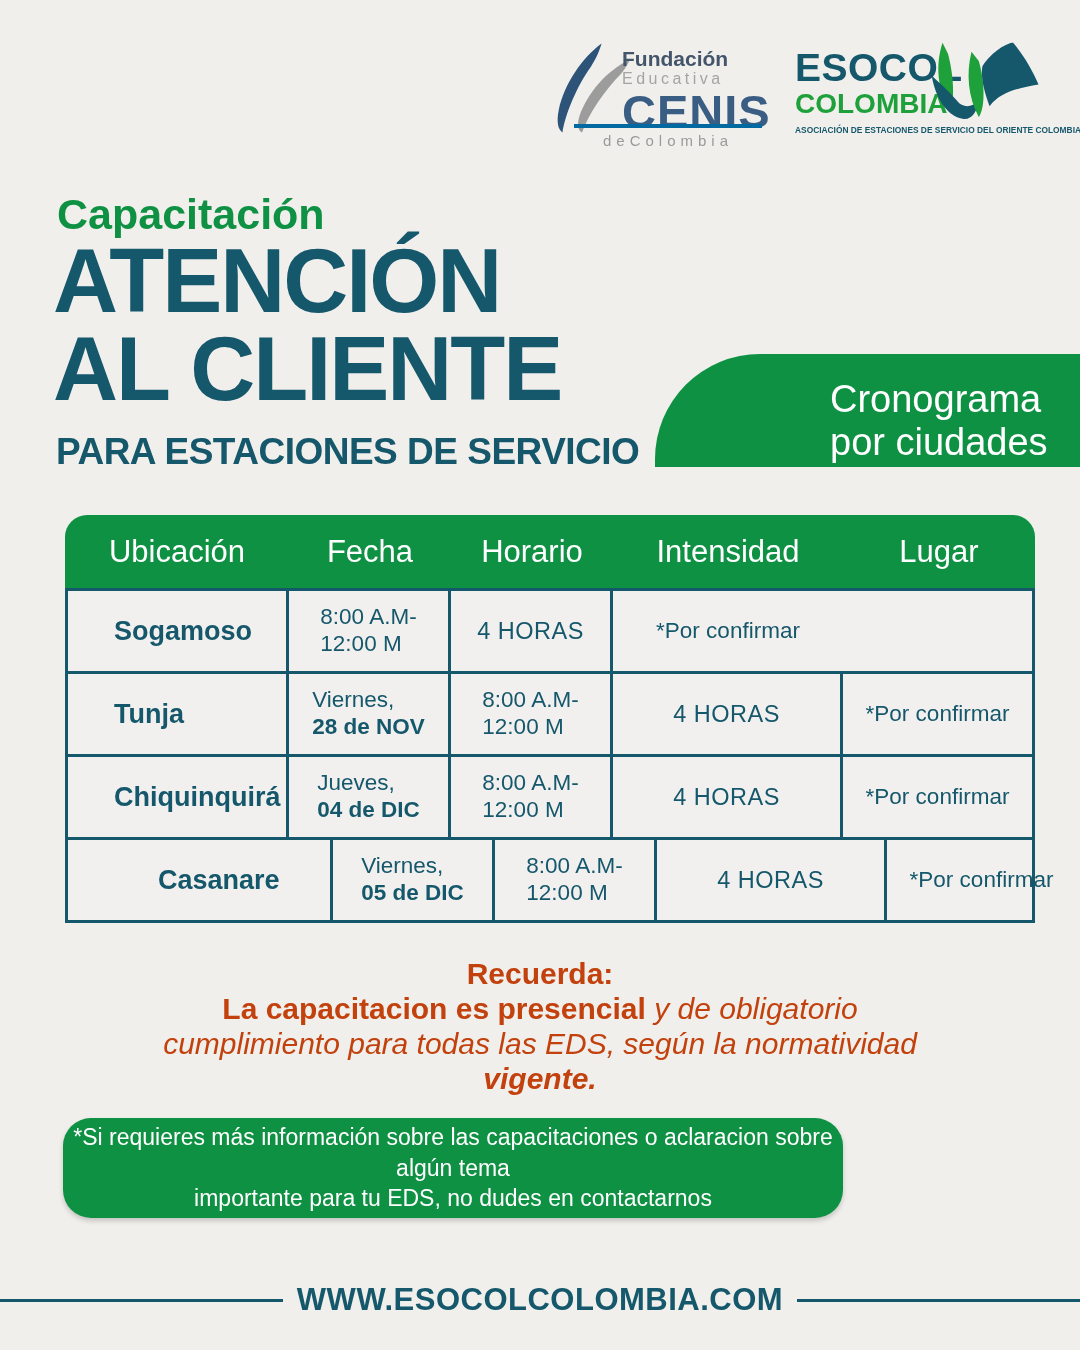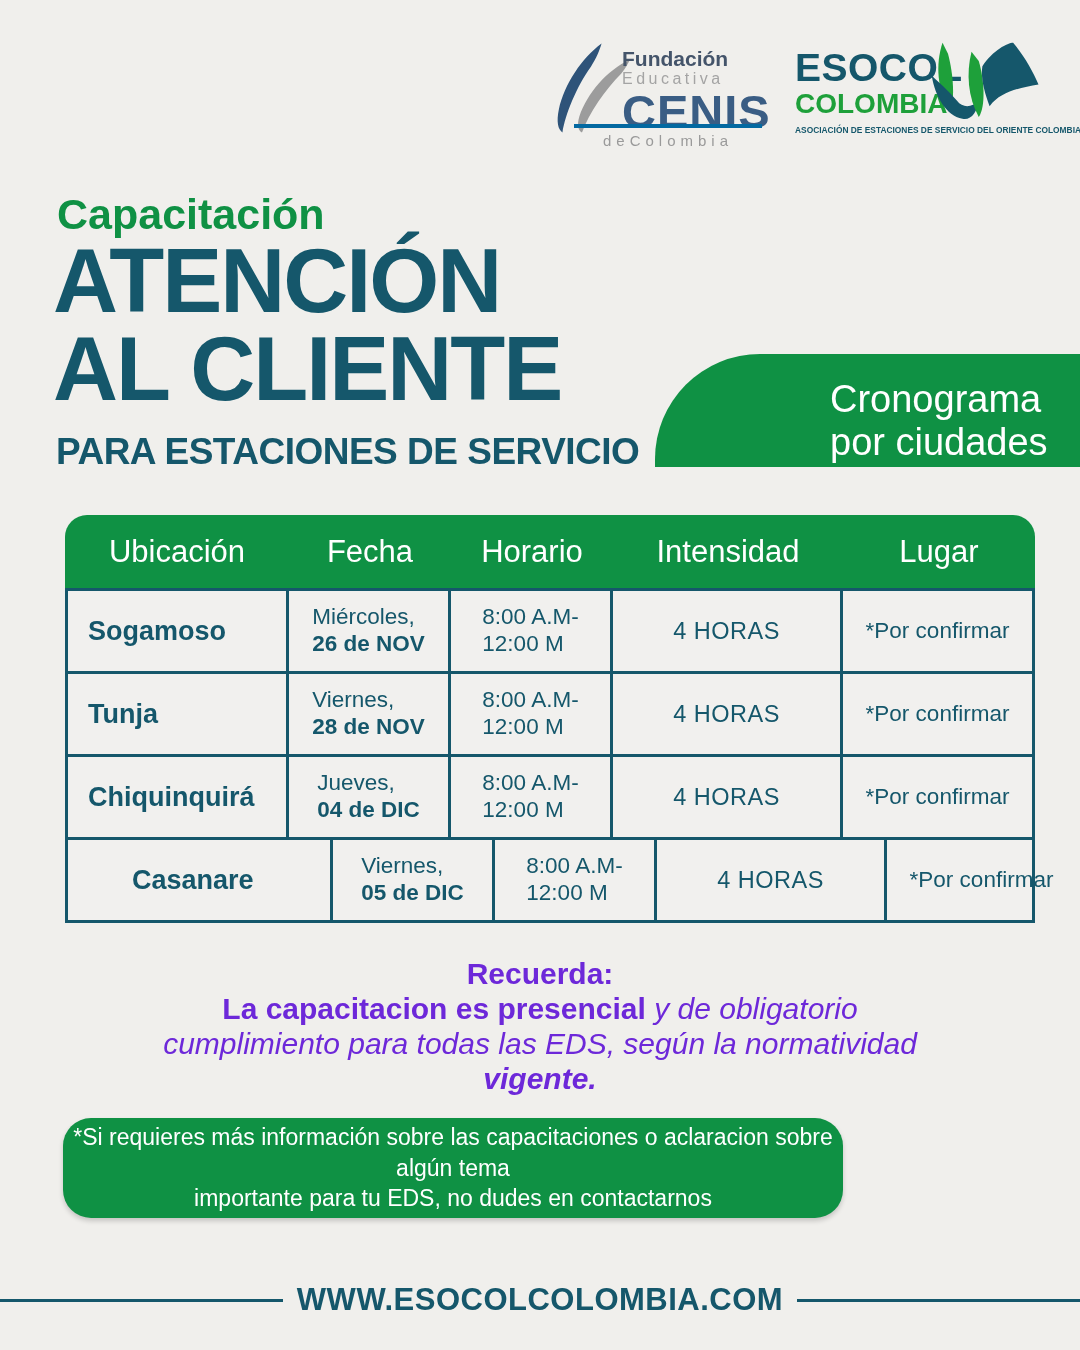--- a/index.html
+++ b/index.html
@@ -38,29 +38,29 @@
   .thead{display:grid;grid-template-columns:224px 162px 162px 230px 192px;height:73px;
     background:#0f9144;border-radius:22px 22px 0 0;color:#fff;font-size:31px;}
   .thead .hcell{display:flex;align-items:center;justify-content:center;}
   .tbody{border:3px solid #15576b;background:#f1f0ee;}
   .trow{display:grid;grid-template-columns:221px 162px 162px 230px 189px;height:80px;
     border-bottom:3px solid #15576b;}
   .trow:last-child{border-bottom:none;margin-left:44px;}
   .cell{display:flex;align-items:center;justify-content:center;text-align:center;
     border-right:3px solid #15576b;color:#15576b;}
   .cell:last-child{border-right:none;}
-  .cell.city{justify-content:flex-start;padding-left:20px;font-weight:bold;font-size:27px;text-align:left;}
+  .cell.city{justify-content:flex-start;padding-left:46px;font-weight:bold;font-size:27px;text-align:left;}
   .twolines{text-align:left;font-size:22.5px;line-height:1.18;}
   .twolines .bold2{font-weight:bold;}
   .twolines span{display:block;}
   .cell.intensity{font-size:23.5px;letter-spacing:.5px;}
   .cell.place{font-size:22.5px;}
   
   .reminder{position:absolute;left:100px;top:956px;width:880px;text-align:center;
-    font-size:30px;line-height:1.17;color:#6d28d9;}
+    font-size:30px;line-height:1.17;color:#c2410c;}
   .rem-heading{font-weight:bold;}
   .reminder .b{font-weight:bold;}
   .reminder .i{font-style:italic;}
   .reminder .bi{font-style:italic;font-weight:bold;}
   
   .infobox{position:absolute;left:63px;top:1118px;width:780px;height:100px;background:#0f9144;
     border-radius:28px;color:#fff;display:flex;flex-direction:column;align-items:center;
     justify-content:center;font-size:23px;line-height:1.32;text-align:center;
     box-shadow:0 3px 5px rgba(0,0,0,.18);}
   
@@ -119,26 +119,20 @@
       <div class="hcell">Horario</div>
       <div class="hcell">Intensidad</div>
       <div class="hcell">Lugar</div>
     </div>
     <div class="tbody">
 
       <div class="trow">
         <div class="cell city">Sogamoso</div>
         <div class="cell">
           <div class="twolines">
-            <span>Miércoles,</span>
-            <span class="bold2">26 de NOV</span>
-          </div>
-        </div>
-        <div class="cell">
-          <div class="twolines">
             <span>8:00 A.M-</span>
             <span>12:00 M</span>
           </div>
         </div>
         <div class="cell intensity">4 HORAS</div>
         <div class="cell place">*Por confirmar</div>
       </div>
 
       <div class="trow">
         <div class="cell city">Tunja</div>

